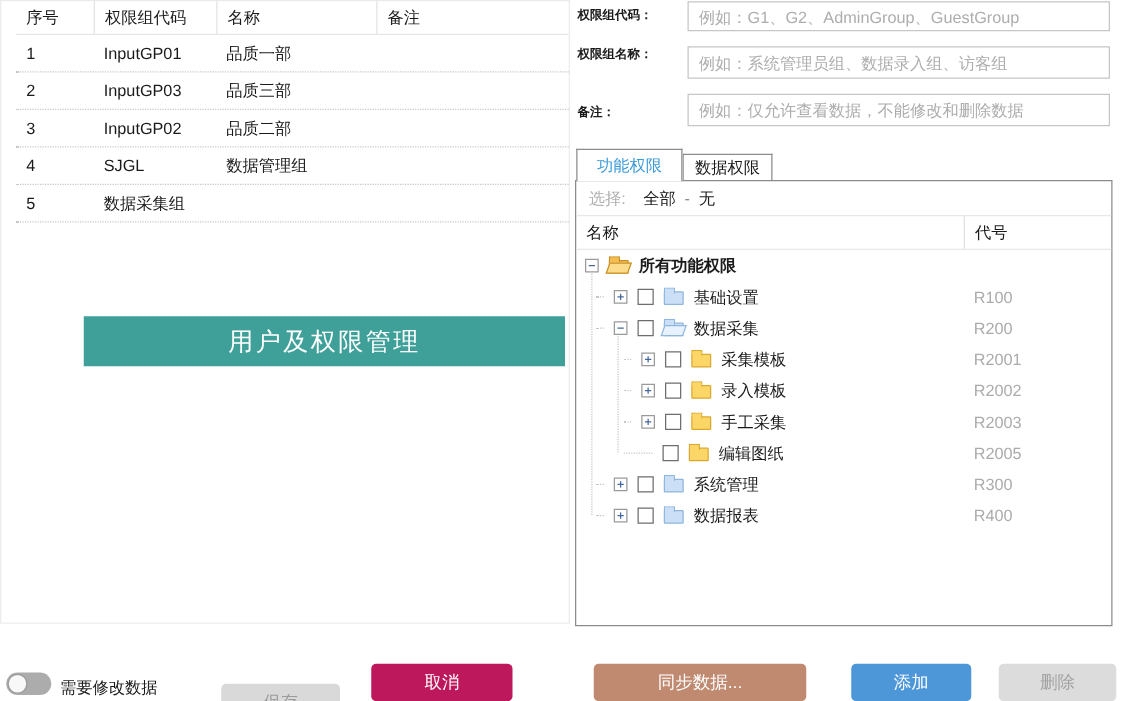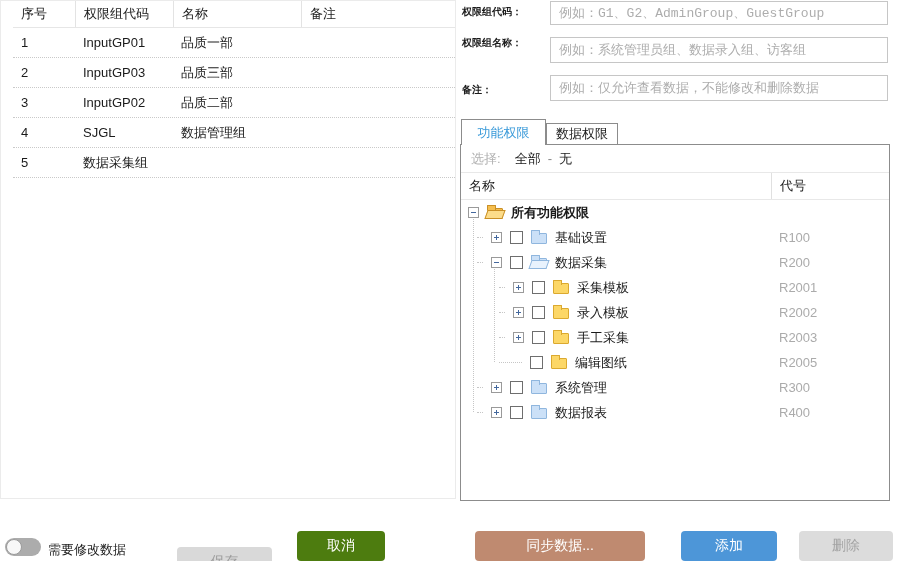--- a/index.html
+++ b/index.html
@@ -20,21 +20,21 @@
 
   
   .banner { position:absolute; left:67px; top:253px; width:385px; height:40px;
             display:flex; align-items:center; justify-content:center;
             color:#fff; font-size:20px; letter-spacing:2px; }
 
   
   .flabel { position:absolute; left:462px; width:86px; font-size:10px; font-weight:bold; color:#1a1a1a; }
   .finput { position:absolute; left:550px; width:338px; height:26px; border:1px solid #c6c6c6;
             padding:0 8px; font-size:13px; color:#c2410c; background:#fff; outline:none;
-            font-family:Liberation Mono, monospace; }
+            font-family:Liberation Sans, sans-serif; }
   .finput::placeholder { color:#adadad; opacity:1; }
   .flabel.l1 { top:5px; }  .finput.i1 { top:1px; height:24px; }
   .flabel.l2 { top:36px; } .finput.i2 { top:37px; }
   .flabel.l3 { top:83px; } .finput.i3 { top:75px; }
 
   
   .tab { position:absolute; display:flex; align-items:center; justify-content:center;
          font-size:13px; background:#fff; border:1px solid #8c8c8c; border-bottom:none; z-index:2; }
   .tab.active { left:461px; top:119px; width:85px; height:26px; color:#3a9ad9; }
   .tab.inactive { left:546px; top:123px; width:72px; height:21px; color:#1a1a1a; z-index:1; }
@@ -89,21 +89,21 @@
   
   .toggle { position:absolute; left:5px; top:538px; width:36px; height:18px; border-radius:9px;
             background:#acacac; cursor:pointer; }
   .toggle .knob { position:absolute; left:1px; top:1px; width:16px; height:16px; border-radius:50%;
                   background:#f8f8f8; border:1px solid #9b9b9b; }
   .toggle-label { position:absolute; left:48px; top:541px; font-size:13px; color:#1a1a1a; }
   .btn { position:absolute; top:531px; height:30px; border:none; border-radius:4px;
          font-size:14px; font-family:"Liberation Sans","DejaVu Sans",sans-serif; cursor:pointer;
          display:flex; align-items:center; justify-content:center; }
   .btn-save   { left:177px; width:95px;  background:#d9d9d9; color:#9b9b9b;margin-top:16px; }
-  .btn-cancel { left:297px; width:88px;  background:#4d7c0f; color:#fff; }
+  .btn-cancel { left:297px; width:113px;  background:#be185d; color:#fff; }
   .btn-sync   { left:475px; width:170px; background:#bf8a70; color:#fff; }
   .btn-add    { left:681px; width:96px;  background:#4d96d8; color:#fff; }
   .btn-delete { left:799px; width:94px;  background:#dcdcdc; color:#a3a3a3; }
 </style>
 </head>
 <body>
 
 <div id="app">
 
   <div class="group-table">
@@ -139,20 +139,23 @@
           <div class="tcell"></div>
         </div>
         <div class="trow">
           <div class="tcell">5</div>
           <div class="tcell">数据采集组</div>
           <div class="tcell"></div>
         </div>
       </div>
   </div>
 
+  <div class="banner" style="background: rgb(63, 160, 154);">
+    <span>用户及权限管理</span>
+  </div>
 
   <div class="flabel l1">权限组代码：</div>
   <input class="finput i1" type="text" placeholder="例如：G1、G2、AdminGroup、GuestGroup" style="">
   <div class="flabel l2">权限组名称：</div>
   <input class="finput i2" type="text" placeholder="例如：系统管理员组、数据录入组、访客组" style="">
   <div class="flabel l3">备注：</div>
   <input class="finput i3" type="text" placeholder="例如：仅允许查看数据，不能修改和删除数据" style="">
 
   <div class="tab active">功能权限</div>
   <div class="tab inactive">数据权限</div>

